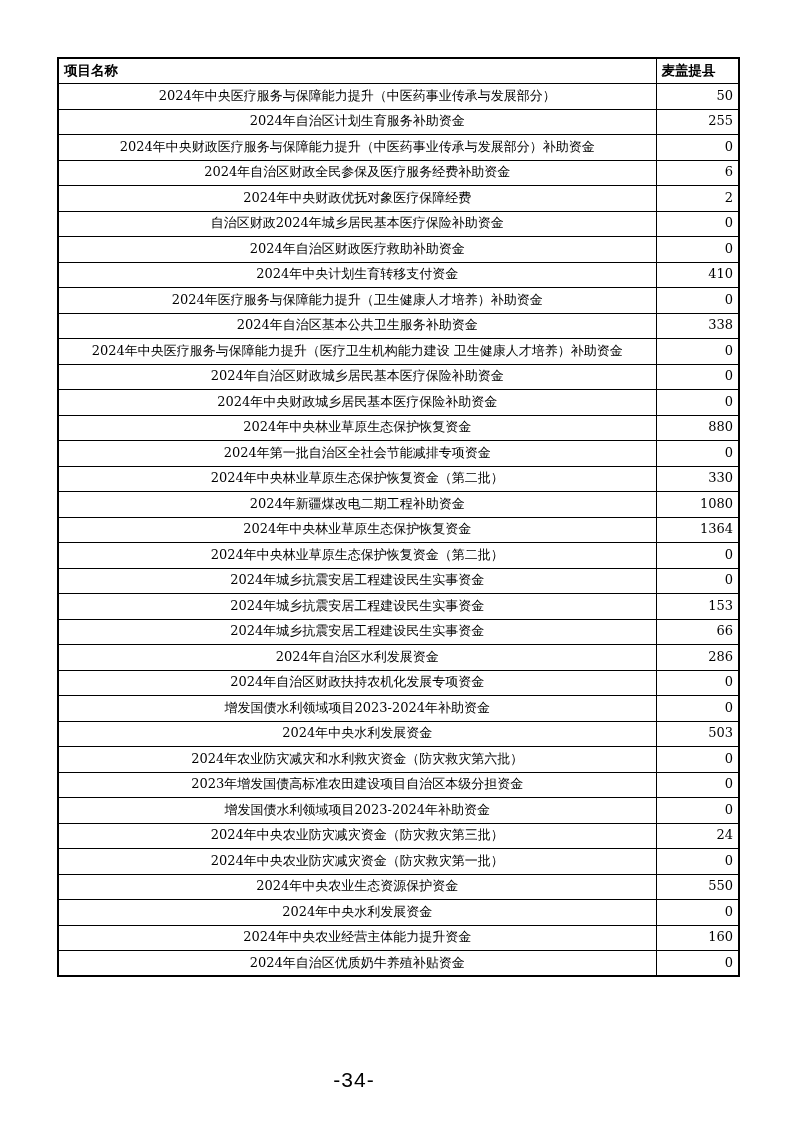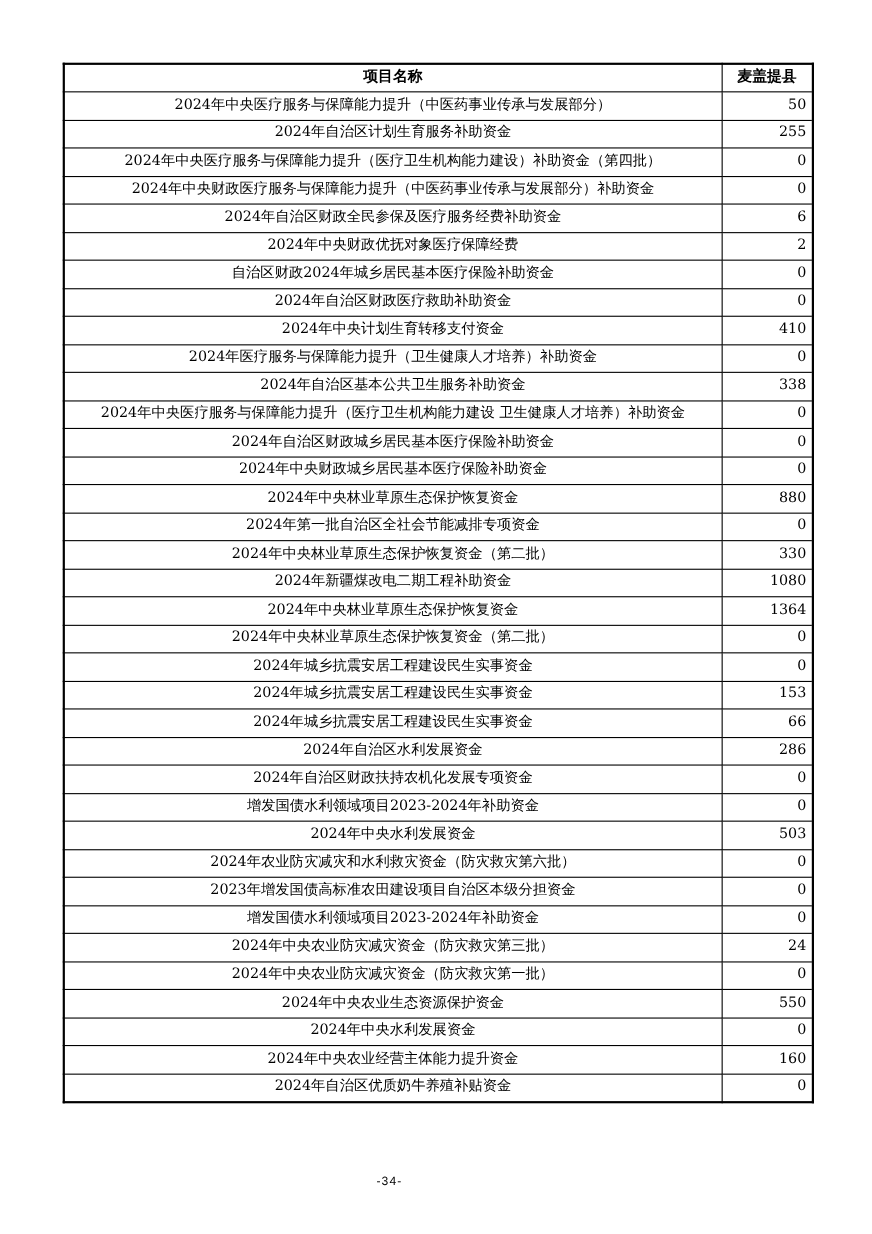--- a/index.html
+++ b/index.html
@@ -32,33 +32,33 @@
     font-size: 13px;
     height: 25.5px;
     line-height: 1.15;
     padding: 2px 5px;
     overflow: hidden;
     white-space: nowrap;
     vertical-align: middle;
   }
   .budget-table th {
     font-weight: bold;
-    text-align: center;
+    text-align: left;
     font-size: 13.5px;
   }
   .budget-table td.name-cell  { text-align: center; }
   .budget-table td.value-cell { text-align: right; }
   .footer {
     position: absolute;
     left: 0;
     top: 1068px;
     width: 708px;
     text-align: center;
     font-family: "Liberation Sans", "DejaVu Sans", sans-serif;
-    font-size: 11px;
+    font-size: 21px;
     color: #000000;
     letter-spacing: 1px;
   }
 </style>
 </head>
 <body>
 
 <div class="page">
 
   <table class="budget-table">
@@ -75,24 +75,20 @@
     <tbody>
         <tr>
           <td class="name-cell">2024年中央医疗服务与保障能力提升（中医药事业传承与发展部分）</td>
           <td class="value-cell">50</td>
         </tr>
         <tr>
           <td class="name-cell">2024年自治区计划生育服务补助资金</td>
           <td class="value-cell">255</td>
         </tr>
         <tr>
-          <td class="name-cell">2024年中央医疗服务与保障能力提升（医疗卫生机构能力建设）补助资金（第四批）</td>
-          <td class="value-cell">0</td>
-        </tr>
-        <tr>
           <td class="name-cell">2024年中央财政医疗服务与保障能力提升（中医药事业传承与发展部分）补助资金</td>
           <td class="value-cell">0</td>
         </tr>
         <tr>
           <td class="name-cell">2024年自治区财政全民参保及医疗服务经费补助资金</td>
           <td class="value-cell">6</td>
         </tr>
         <tr>
           <td class="name-cell">2024年中央财政优抚对象医疗保障经费</td>
           <td class="value-cell">2</td>

